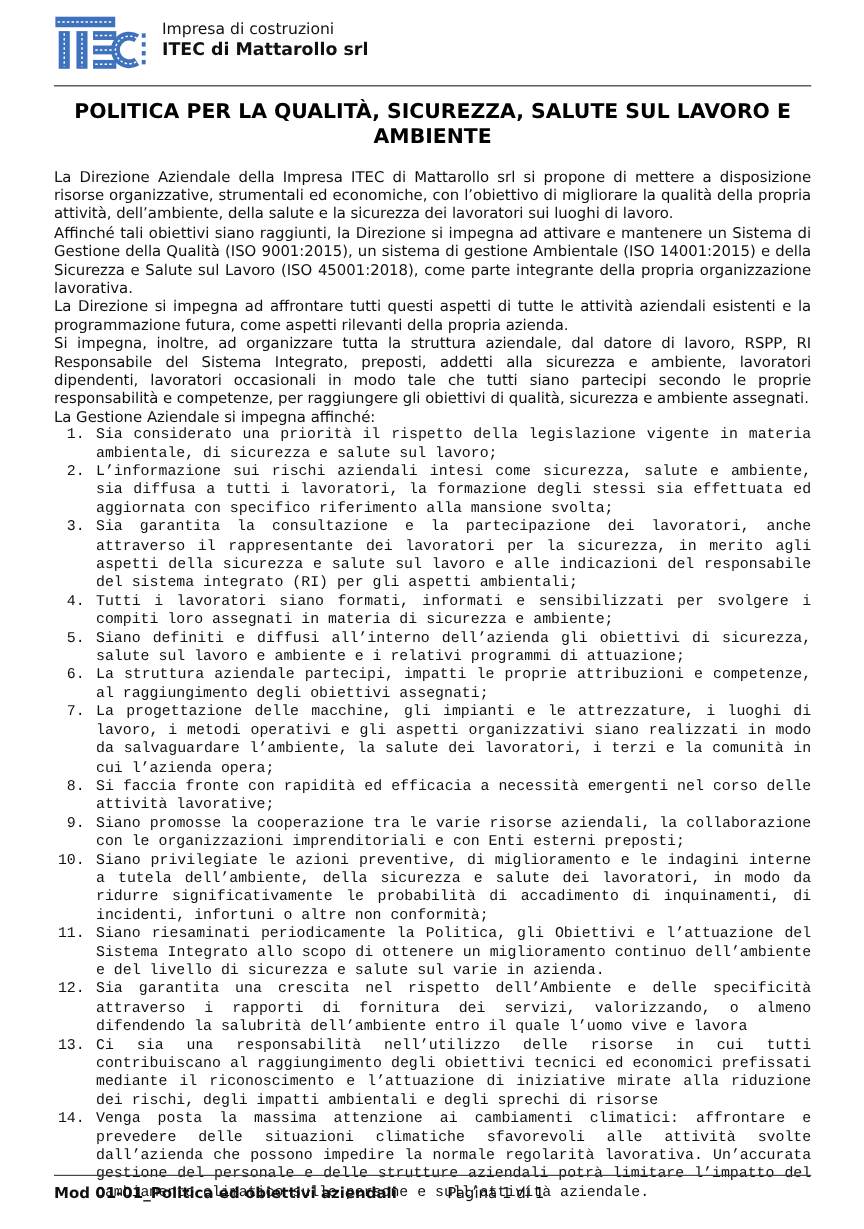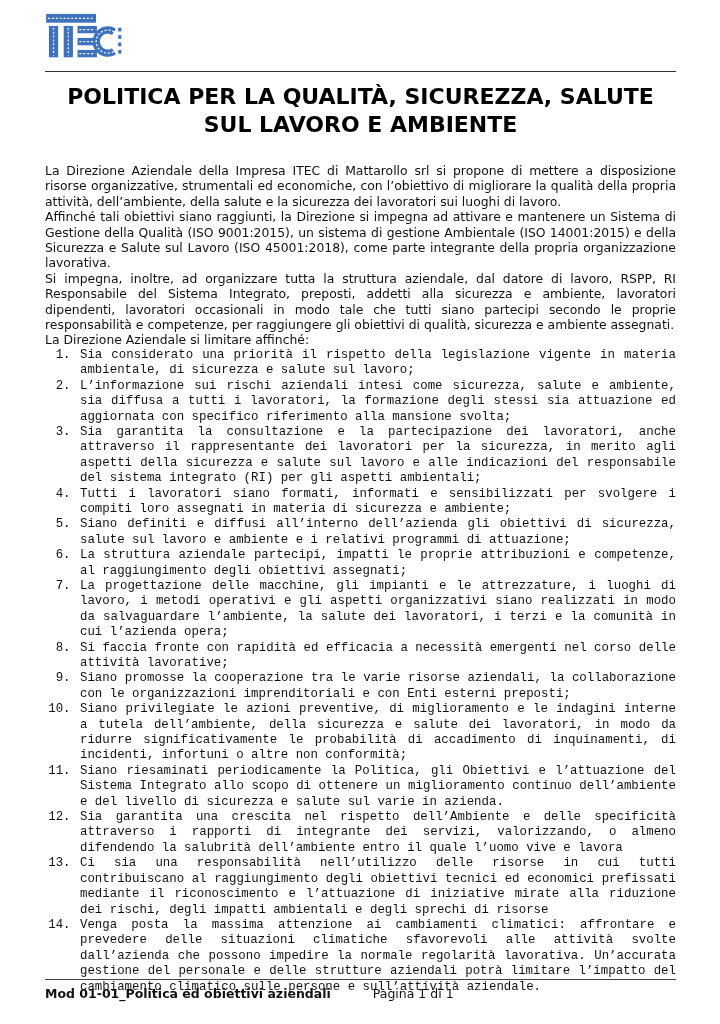--- a/index.html
+++ b/index.html
@@ -18,27 +18,27 @@
   .header { display:flex; align-items:flex-start; gap:12px; padding-top:13px; }
   .logo-box { flex:0 0 auto; }
   .head-text { padding-top:4px; line-height:1.25; }
   .tagline  { font-size:13px; }
   .company  { font-size:14.5px; font-weight:bold; }
   .head-rule { border:none; border-top:1.5px solid #333; margin:6px 0 0 0; }
 
   
   .doc-title {
     margin:11px 10px 0 10px;
-    font-size:22px; font-weight:bold;
+    font-size:17px; font-weight:bold;
     text-align:center; line-height:1.25;
     color:#000;
   }
 
   
-  .body-text { margin-top:25px; font-size:12.4px; line-height:15.4px; }
+  .body-text { margin-top:14px; font-size:12.4px; line-height:15.4px; }
   .body-text p { margin:0; text-align:justify; }
   ol.commitments { margin:0; padding:0 0 0 33px;font-family:Liberation Mono, monospace; }
   ol.commitments li { text-align:justify; padding-left:2px; }
 
   .date-line { margin-top:17px; font-size:12.4px; }
   .sig-row   { margin-top:10px; padding-left:455px; font-size:12.4px; }
 
   
   .footer {
     position:absolute; left:45px; right:44px; top:979px;
@@ -76,62 +76,67 @@
             <line x1="3" y1="5.75" x2="53" y2="5.75"></line>
             <line x1="9" y1="16" x2="9" y2="46"></line>
             <line x1="25" y1="16" x2="25" y2="46"></line>
             <line x1="37" y1="18" x2="54" y2="18"></line>
             <line x1="37" y1="31" x2="54" y2="31"></line>
             <line x1="37" y1="44" x2="54" y2="44"></line>
             <path d="M 74.5 20.5 A 12.5 12.5 0 1 0 74.5 41.5"></path>
           </g>
         </svg>
       </div>
+      <div class="head-text">
+        <div class="tagline">Impresa di costruzioni</div>
+        <div class="company">ITEC di Mattarollo srl</div>
+      </div>
     </div>
     <hr class="head-rule">
 
     <div class="doc-title">POLITICA PER LA QUALITÀ, SICUREZZA, SALUTE SUL LAVORO E AMBIENTE</div>
 
     <div class="body-text">
       <div>
 
           <p>La Direzione Aziendale della Impresa ITEC di Mattarollo srl si propone di mettere a disposizione risorse organizzative, strumentali ed economiche, con l’obiettivo di migliorare la qualità della propria attività, dell’ambiente, della salute e la sicurezza dei lavoratori sui luoghi di lavoro.</p>
 
           <p>Affinché tali obiettivi siano raggiunti, la Direzione si impegna ad attivare e mantenere un Sistema di Gestione della Qualità (ISO 9001:2015), un sistema di gestione Ambientale (ISO 14001:2015) e della Sicurezza e Salute sul Lavoro (ISO 45001:2018), come parte integrante della propria organizzazione lavorativa.</p>
 
+          <p>La Direzione si impegna ad affrontare tutti questi aspetti di tutte le attività aziendali esistenti e la programmazione futura, come aspetti rilevanti della propria azienda.</p>
 
           <p>Si impegna, inoltre, ad organizzare tutta la struttura aziendale, dal datore di lavoro, RSPP, RI Responsabile del Sistema Integrato, preposti, addetti alla sicurezza e ambiente, lavoratori dipendenti, lavoratori occasionali in modo tale che tutti siano partecipi secondo le proprie responsabilità e competenze, per raggiungere gli obiettivi di qualità, sicurezza e ambiente assegnati.</p>
 
-          <p>La Direzione Aziendale si limitare affinché:</p>
+          <p>La Gestione Aziendale si impegna affinché:</p>
         </div>
       <ol class="commitments">
 
           <li>Sia considerato una priorità il rispetto della legislazione vigente in materia ambientale, di sicurezza e salute sul lavoro;</li>
 
-          <li>L’informazione sui rischi aziendali intesi come sicurezza, salute e ambiente, sia diffusa a tutti i lavoratori, la formazione degli stessi sia attuazione ed aggiornata con specifico riferimento alla mansione svolta;</li>
+          <li>L’informazione sui rischi aziendali intesi come sicurezza, salute e ambiente, sia diffusa a tutti i lavoratori, la formazione degli stessi sia effettuata ed aggiornata con specifico riferimento alla mansione svolta;</li>
 
           <li>Sia garantita la consultazione e la partecipazione dei lavoratori, anche attraverso il rappresentante dei lavoratori per la sicurezza, in merito agli aspetti della sicurezza e salute sul lavoro e alle indicazioni del responsabile del sistema integrato (RI) per gli aspetti ambientali;</li>
 
           <li>Tutti i lavoratori siano formati, informati e sensibilizzati per svolgere i compiti loro assegnati in materia di sicurezza e ambiente;</li>
 
           <li>Siano definiti e diffusi all’interno dell’azienda gli obiettivi di sicurezza, salute sul lavoro e ambiente e i relativi programmi di attuazione;</li>
 
           <li>La struttura aziendale partecipi, impatti le proprie attribuzioni e competenze, al raggiungimento degli obiettivi assegnati;</li>
 
           <li>La progettazione delle macchine, gli impianti e le attrezzature, i luoghi di lavoro, i metodi operativi e gli aspetti organizzativi siano realizzati in modo da salvaguardare l’ambiente, la salute dei lavoratori, i terzi e la comunità in cui l’azienda opera;</li>
 
           <li>Si faccia fronte con rapidità ed efficacia a necessità emergenti nel corso delle attività lavorative;</li>
 
           <li>Siano promosse la cooperazione tra le varie risorse aziendali, la collaborazione con le organizzazioni imprenditoriali e con Enti esterni preposti;</li>
 
           <li>Siano privilegiate le azioni preventive, di miglioramento e le indagini interne a tutela dell’ambiente, della sicurezza e salute dei lavoratori, in modo da ridurre significativamente le probabilità di accadimento di inquinamenti, di incidenti, infortuni o altre non conformità;</li>
 
           <li>Siano riesaminati periodicamente la Politica, gli Obiettivi e l’attuazione del Sistema Integrato allo scopo di ottenere un miglioramento continuo dell’ambiente e del livello di sicurezza e salute sul varie in azienda.</li>
 
-          <li>Sia garantita una crescita nel rispetto dell’Ambiente e delle specificità attraverso i rapporti di integrante dei servizi, valorizzando, o almeno difendendo la salubrità dell’ambiente entro il quale l’uomo vive e lavora</li>
+          <li>Sia garantita una crescita nel rispetto dell’Ambiente e delle specificità attraverso i rapporti di fornitura dei servizi, valorizzando, o almeno difendendo la salubrità dell’ambiente entro il quale l’uomo vive e lavora</li>
 
           <li>Ci sia una responsabilità nell’utilizzo delle risorse in cui tutti contribuiscano al raggiungimento degli obiettivi tecnici ed economici prefissati mediante il riconoscimento e l’attuazione di iniziative mirate alla riduzione dei rischi, degli impatti ambientali e degli sprechi di risorse</li>
 
           <li>Venga posta la massima attenzione ai cambiamenti climatici: affrontare e prevedere delle situazioni climatiche sfavorevoli alle attività svolte dall’azienda che possono impedire la normale regolarità lavorativa. Un’accurata gestione del personale e delle strutture aziendali potrà limitare l’impatto del cambiamento climatico sulle persone e sull’attività aziendale.</li>
         </ol>
 
     </div>
   </div>
 
   <div class="footer">

